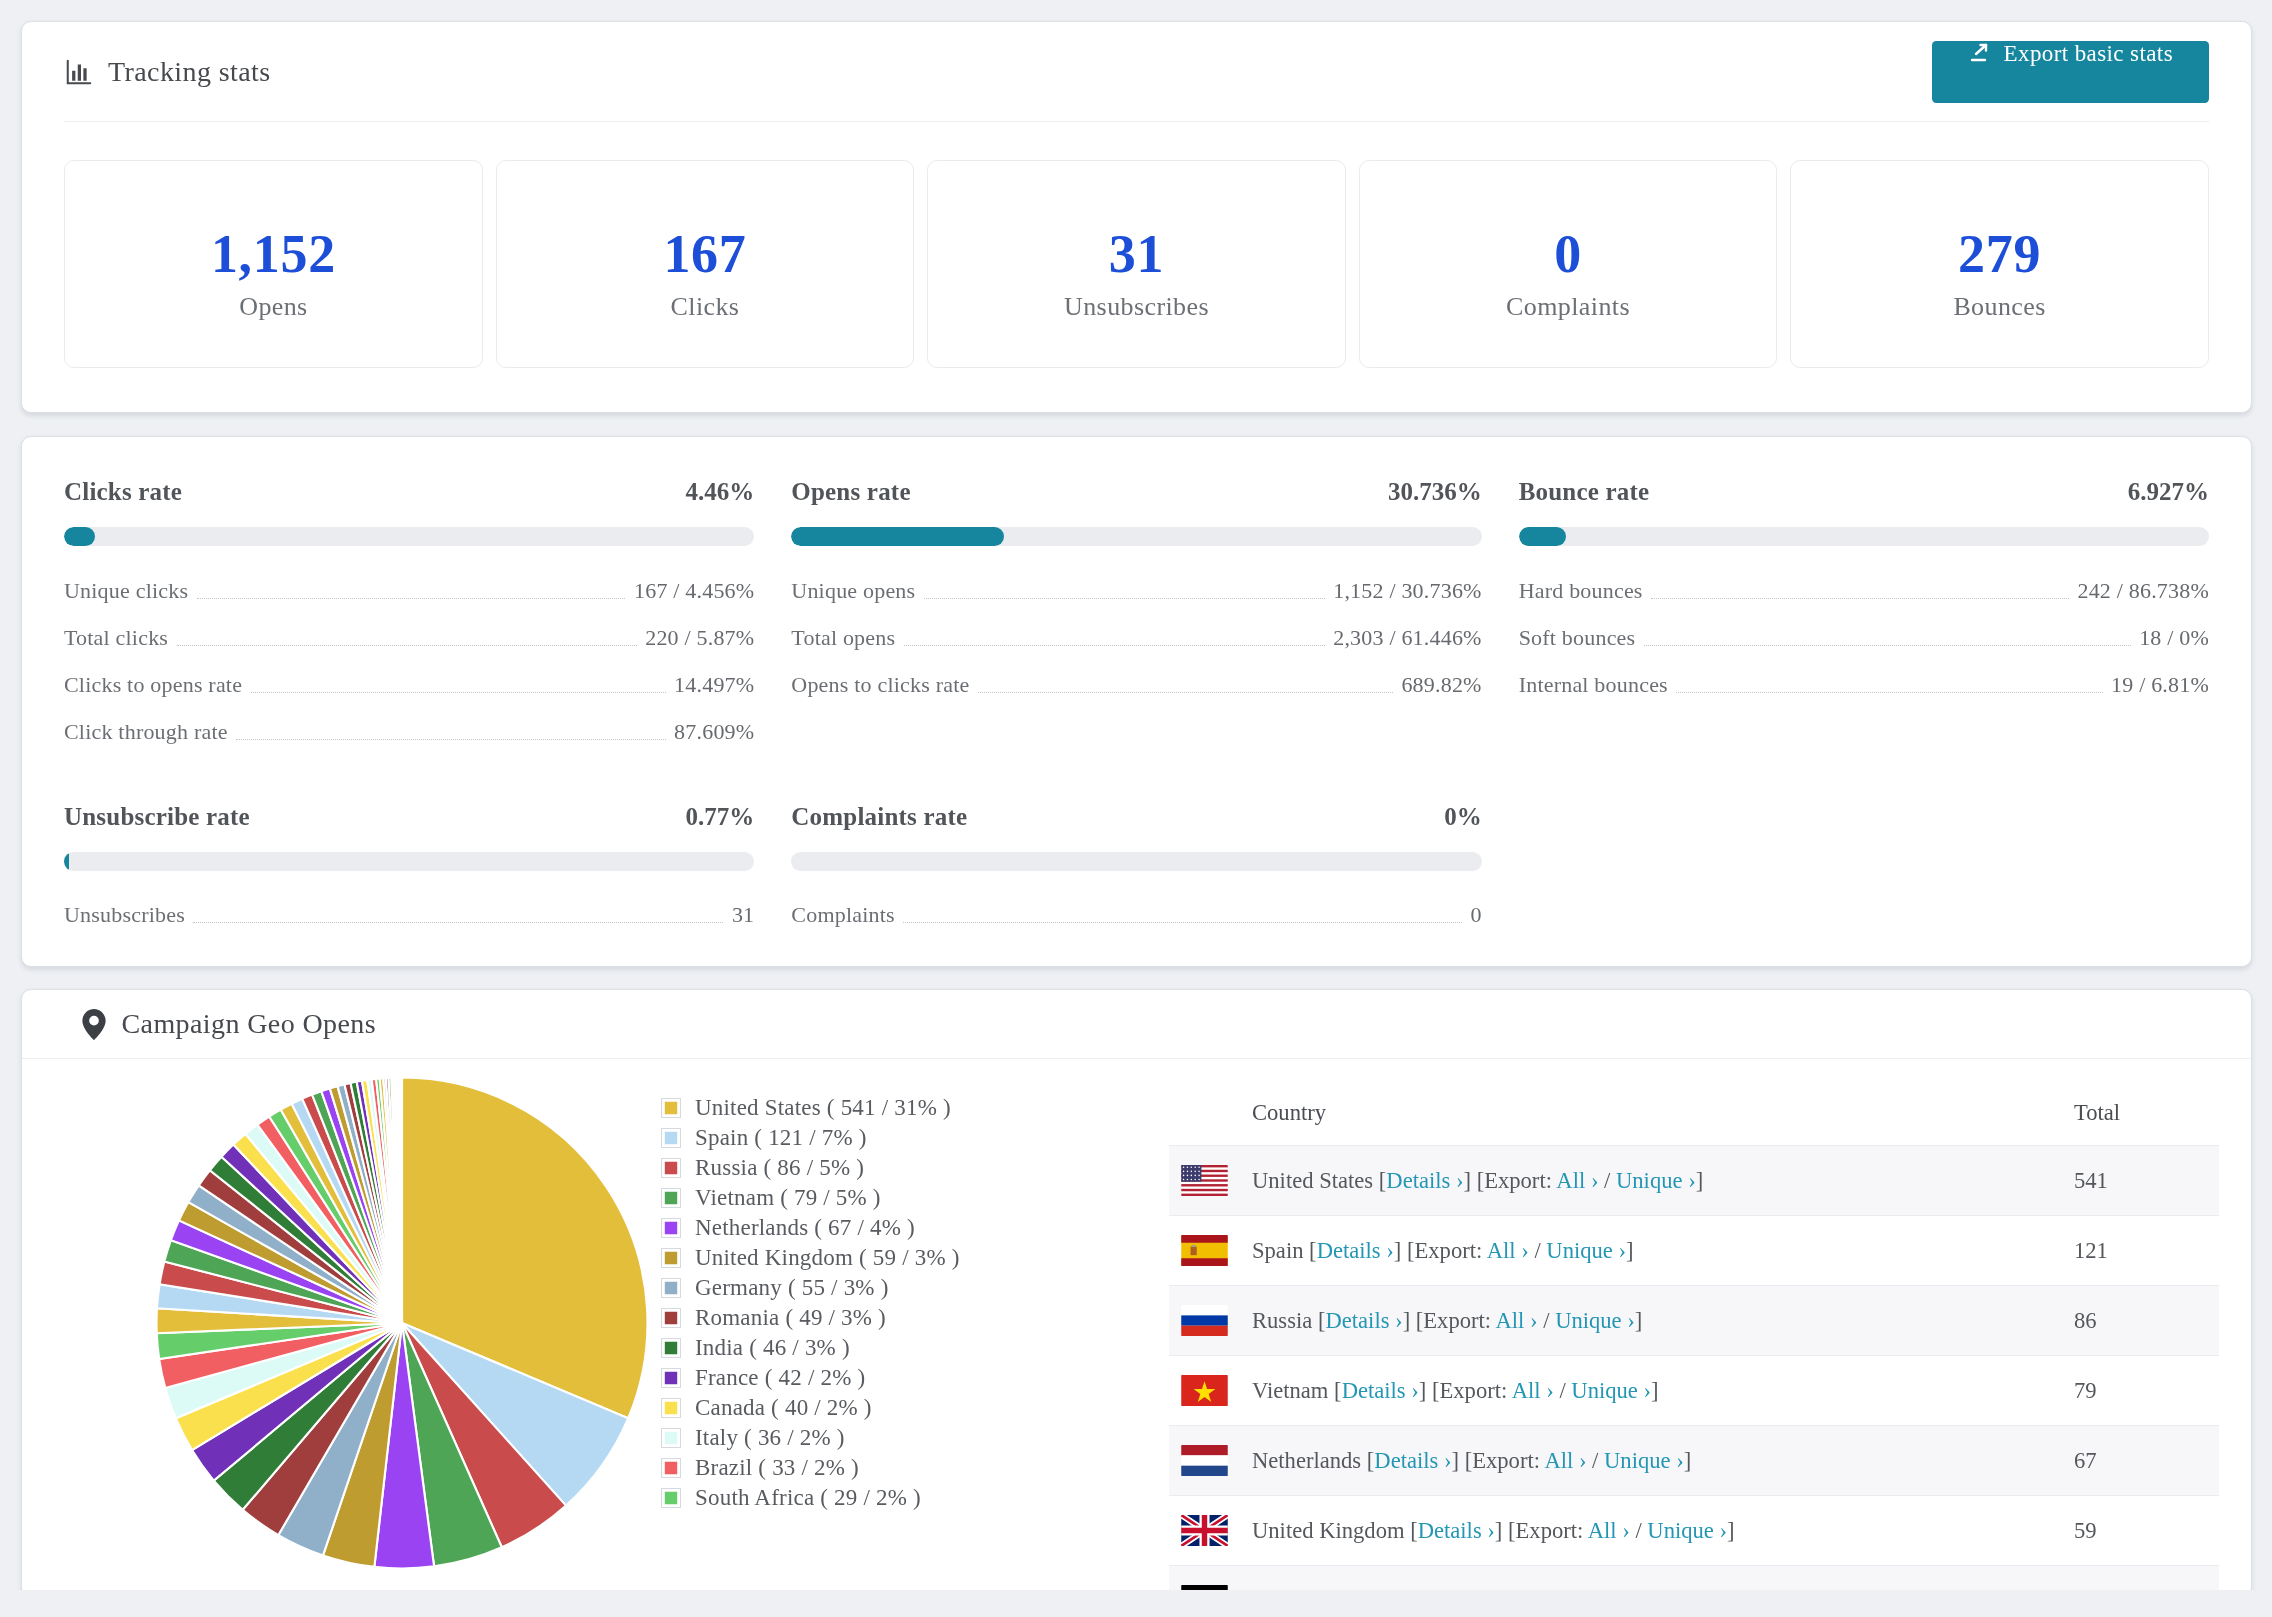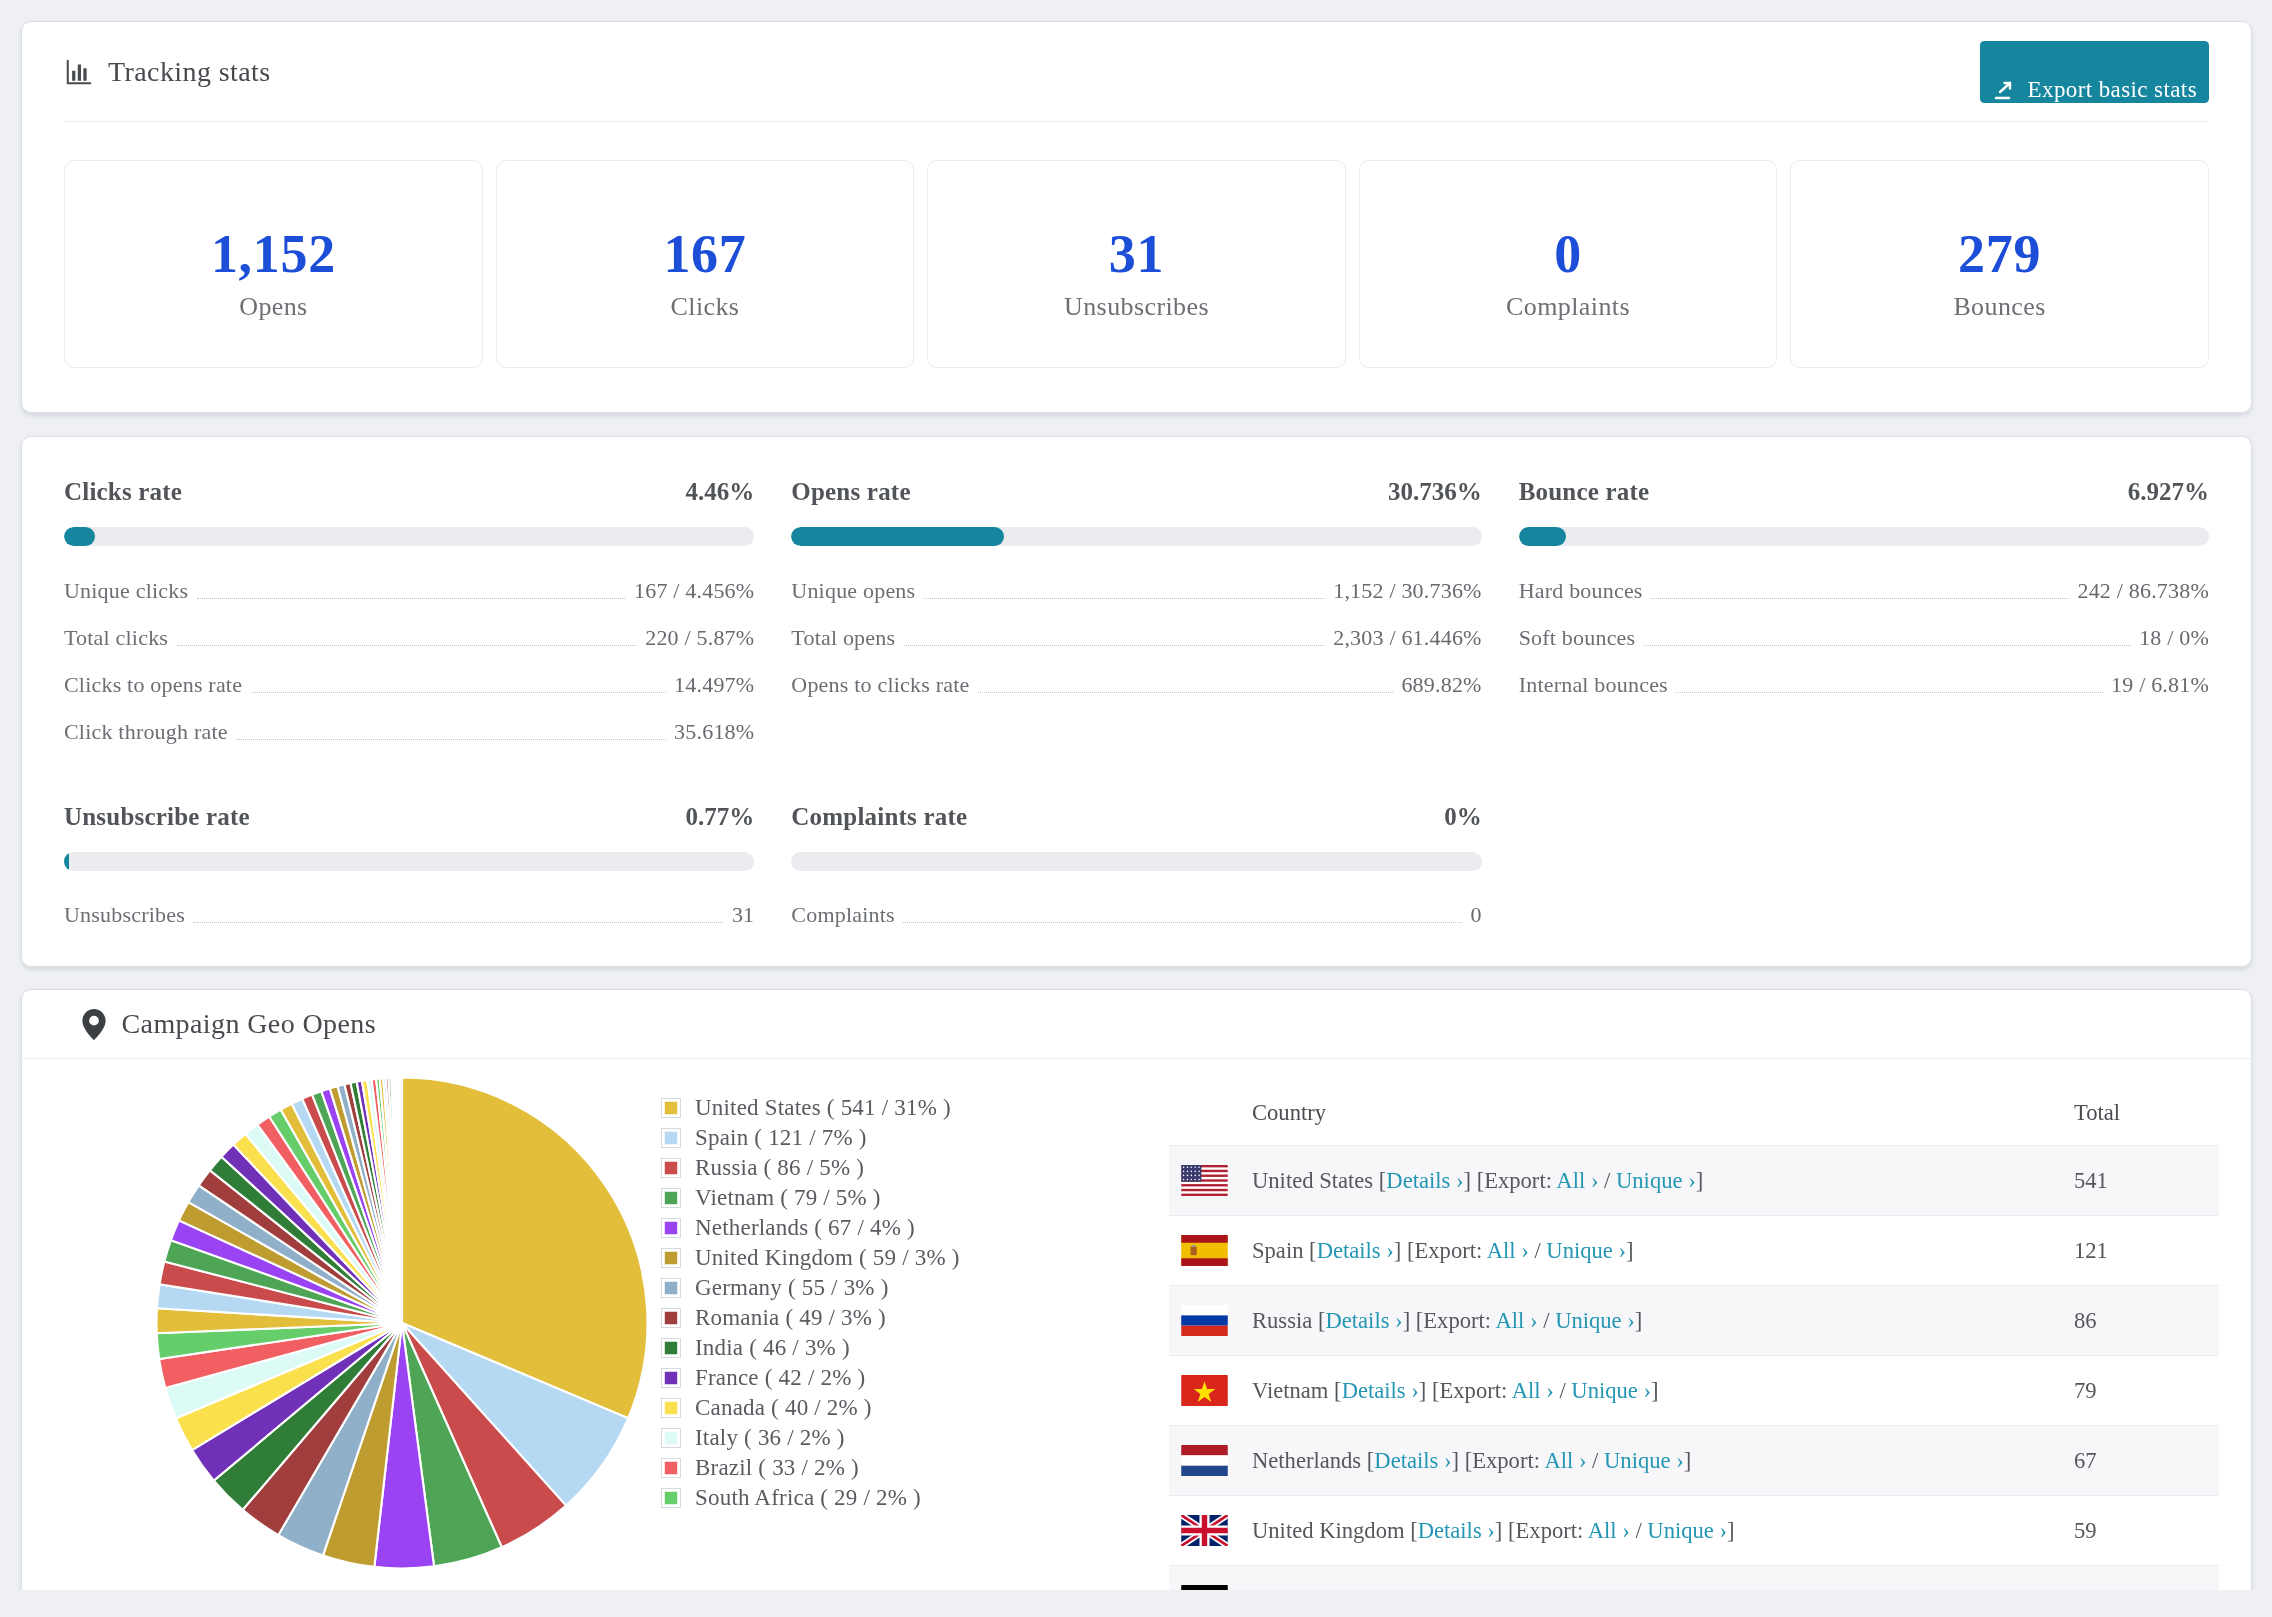--- a/index.html
+++ b/index.html
@@ -9,22 +9,22 @@
         border-radius:10px;box-shadow:0 2.1px 4.2px rgba(96,105,125,.16);box-sizing:border-box;}
   #card-tracking{top:21px;height:392px;padding:0 42px;}
   #card-rates{top:436px;height:531px;padding:41px 42px 0;}
   #card-geo{top:989px;height:608px;overflow:hidden;}
 
   
   .card-header{display:flex;align-items:center;height:99px;border-bottom:1.4px solid #edeef1;}
   .card-title{font-size:28px;color:#46494e;letter-spacing:0.4px;display:flex;align-items:center;gap:14px;}
   .card-title svg{display:block;}
   .spacer{flex:1;}
-  .export-btn{display:flex;align-items:flex-end;gap:11.3px;background:#16869e;color:#fff;border:none;
-              font-family:inherit;font-size:23px;letter-spacing:0.4px;padding:0 12px;height:62px;
+  .export-btn{display:flex;align-items:flex-start;gap:11.3px;background:#16869e;color:#fff;border:none;
+              font-family:inherit;font-size:23px;letter-spacing:0.4px;padding:0 36px;height:62px;
               border-radius:4.2px;cursor:pointer;}
   
   .stats-row{display:flex;gap:12.7px;margin-top:38px;}
   .stat-box{flex:1;height:206px;border:1.4px solid #e9ebee;border-radius:10px;display:flex;
             flex-direction:column;align-items:center;justify-content:center;background:#fff;}
   .stat-value{font-size:54px;font-weight:700;color:#1d4ed8;letter-spacing:0.7px;margin-top:16px;}
   .stat-label{font-size:26px;color:#6c7075;margin-top:7px;letter-spacing:0.4px;}
 
   
   .rates-grid{display:grid;grid-template-columns:repeat(3,1fr);column-gap:37px;row-gap:47px;}
@@ -134,21 +134,21 @@
               <span class="rate-row-value">220 / 5.87%</span>
             </div>
             <div class="rate-row">
               <span class="rate-row-label">Clicks to opens rate</span>
               <span class="leader"></span>
               <span class="rate-row-value">14.497%</span>
             </div>
             <div class="rate-row">
               <span class="rate-row-label">Click through rate</span>
               <span class="leader"></span>
-              <span class="rate-row-value">35.618%</span>
+              <span class="rate-row-value">87.609%</span>
             </div>
           </div>
         </div>
         <div class="rate-section">
           <div class="rate-title-row">
             <div class="rate-title">Opens rate</div>
             <div class="rate-value">30.736%</div>
           </div>
           <div class="bar-track">
             <div class="bar-fill" style="width: 30.736%;"></div>

